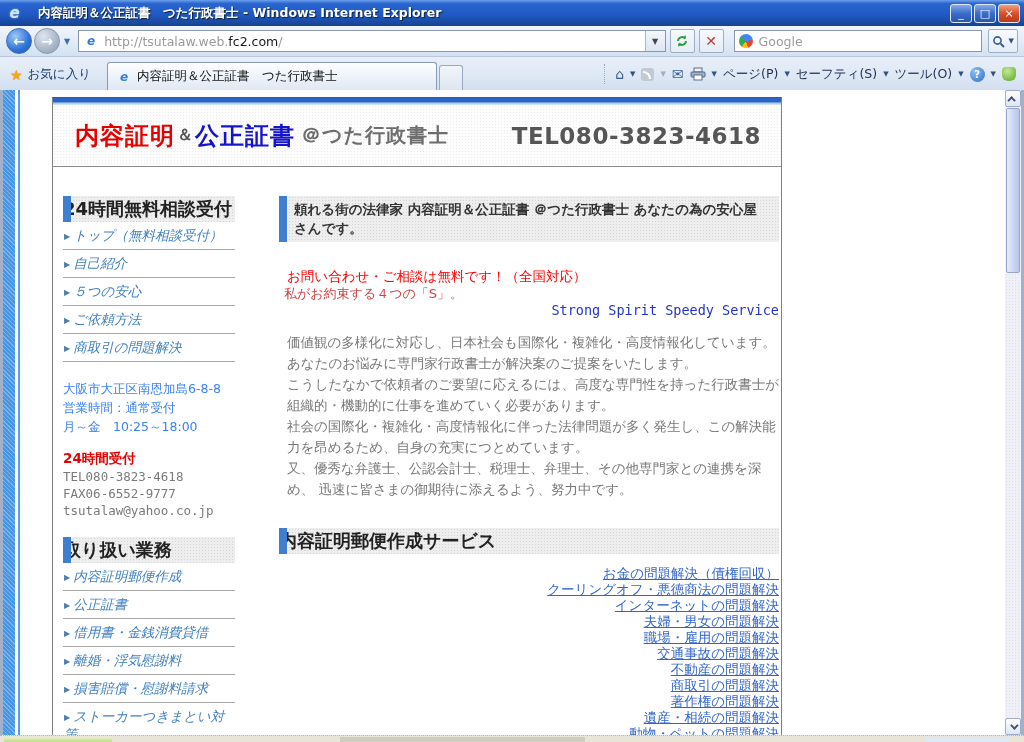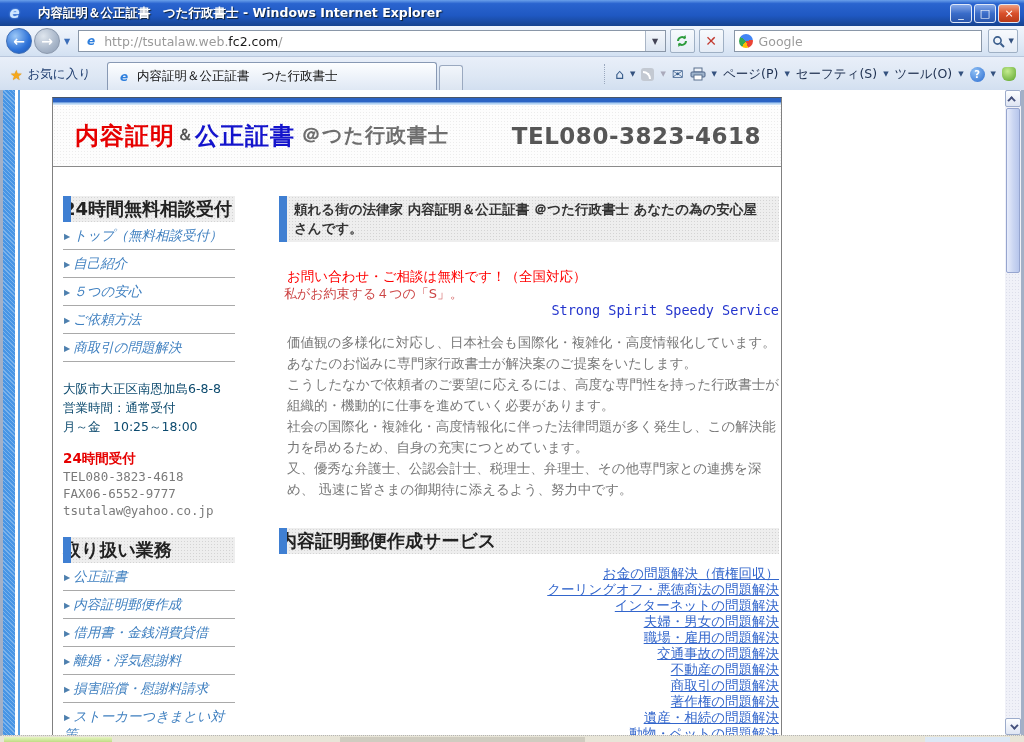--- a/index.html
+++ b/index.html
@@ -90,21 +90,21 @@
   .secbox { position:relative; height:26px; display:flex; align-items:center;
     background-color:#eeeeee; background-image:radial-gradient(#d4d4d4 28%, transparent 30%); background-size:3px 3px; }
   .secbar { position:absolute; left:0; top:0; bottom:0; width:8px; background:#3f7fd2; }
   .sectitle { font-size:18px; font-weight:bold; color:#222; }
 
   
   .sidebar { position:absolute; left:10px; top:70px; width:172px; }
   .menu { list-style:none; }
   .menu li { padding:5px 0 4px 1px; border-bottom:1px solid #a9a9a9; font-size:13.5px; color:#4080c0; line-height:16px;font-style:italic; }
   .bullet { color:#4d7fae; font-size:8px; margin-right:3px; vertical-align:1px; }
-  .addrblock { margin-top:17px; font-size:12.5px; color:#0c4a6e; line-height:19px; }
+  .addrblock { margin-top:17px; font-size:12.5px; color:#3b82f6; line-height:19px; }
   .contact-label { margin-top:14px; color:#e60000; font-weight:bold; font-size:13.5px; }
   .contact-line { font-size:12.5px; color:#7a7a7a; line-height:17px; font-family:"DejaVu Sans Mono","DejaVu Sans",monospace; }
   .sec2 { margin-top:18px; }
 
   
   .mainc { position:absolute; left:226px; top:70px; width:500px; }
   .introbox { position:relative; margin-top:28px; padding:4px 10px 4px 15px; min-height:44px;
     background-color:#eeeeee; background-image:radial-gradient(#d4d4d4 28%, transparent 30%); background-size:3px 3px;
     font-size:13.5px; font-weight:bold; color:#333; line-height:19px; display:flex; align-items:center; }
   .introbox .secbar { width:8px; }
@@ -263,22 +263,22 @@
           <div class="contact-label">24時間受付</div>
           <div class="contact-line">TEL080-3823-4618</div>
           <div class="contact-line">FAX06-6552-9777</div>
           <div class="contact-line">tsutalaw@yahoo.co.jp</div>
 
           <div class="secbox sec2">
             <span class="secbar"></span>
             <span class="sectitle">取り扱い業務</span>
           </div>
           <ul class="menu">
+              <li><span class="bullet">▶</span><span>内容証明郵便作成</span></li>
               <li><span class="bullet">▶</span><span>公正証書</span></li>
-              <li><span class="bullet">▶</span><span>内容証明郵便作成</span></li>
               <li><span class="bullet">▶</span><span>借用書・金銭消費貸借</span></li>
               <li><span class="bullet">▶</span><span>離婚・浮気慰謝料</span></li>
               <li><span class="bullet">▶</span><span>損害賠償・慰謝料請求</span></li>
               <li><span class="bullet">▶</span><span>ストーカーつきまとい対策</span></li>
             </ul>
         </div>
 
         <div class="mainc">
           <div class="introbox">
             <span class="secbar"></span>

